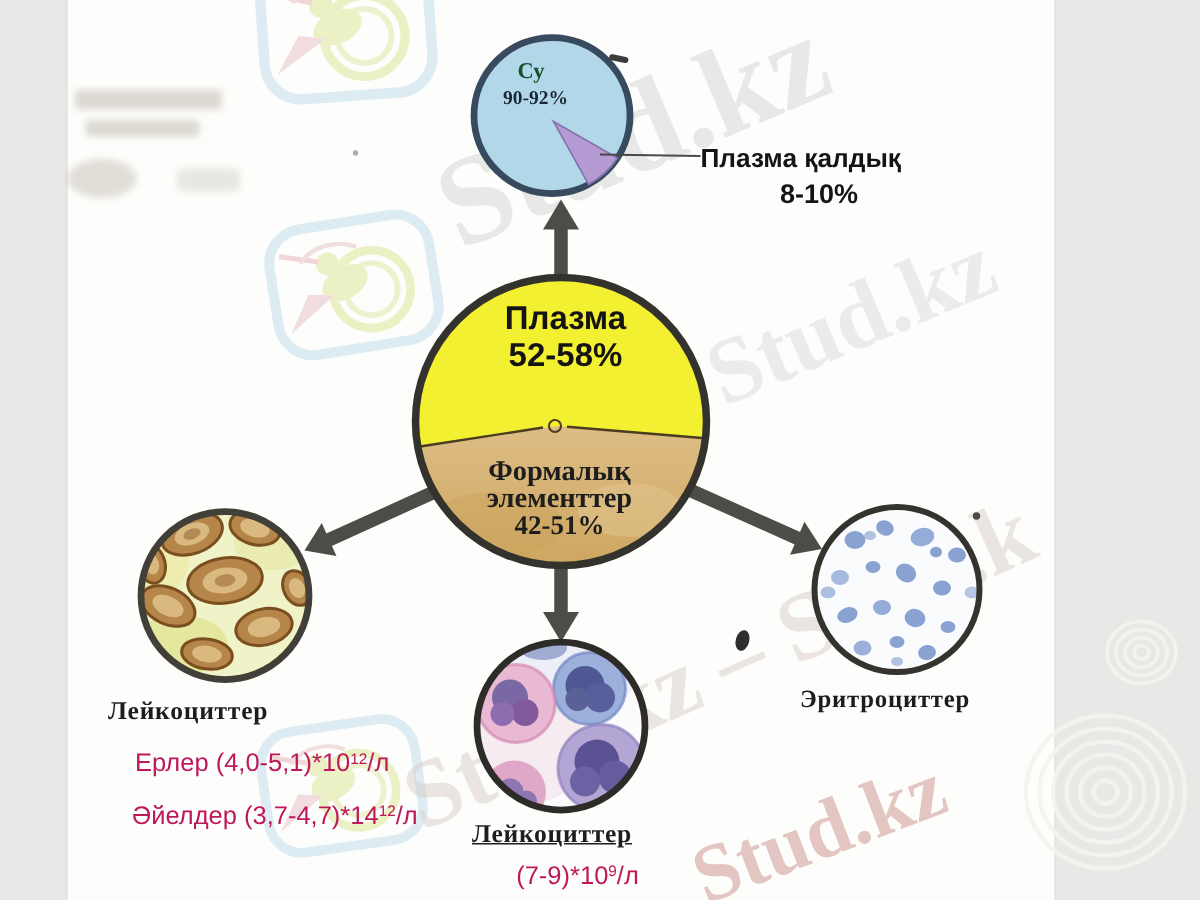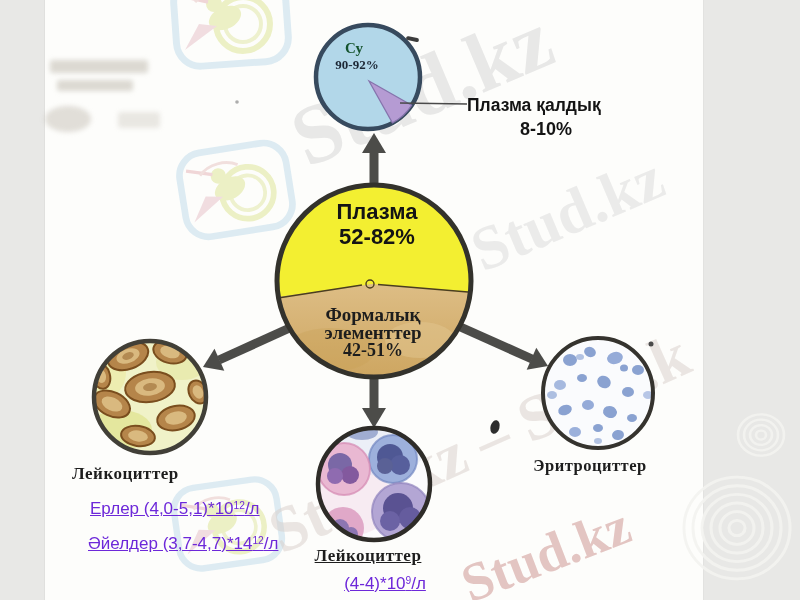--- a/index.html
+++ b/index.html
@@ -23,21 +23,21 @@
   .wm-b { left:432px; top:236px; font-size:62px; color:#dadada; opacity:.5;  transform:rotate(-23deg); }
   .wm-c { left:273px; top:498px; font-size:64px; color:#d9cfca; opacity:.5;  transform:rotate(-24deg); }
   .wm-d { left:464px; top:555px; font-size:54px; color:#d9aeaa; opacity:.7;  transform:rotate(-21deg); }
 
   .logo-wm { position:absolute; opacity:.75; pointer-events:none; }
 
   .abs { position:absolute; }
   .ctr { transform:translateX(-50%); }
   .lbl-serif { font-family:"Liberation Serif", serif; font-weight:bold; color:#1d1d1d; }
   .lbl-sans  { font-weight:bold; color:#141414; }
-  .val-sans  { color:#6d28d9; font-size:17px;text-decoration:underline; }
+  .val-sans  { color:#be185d; font-size:17px; }
   sup { font-size:60%; vertical-align:5px; }
 
   svg { display:block; }
   .layer { position:absolute; left:0; top:0; }
 </style>
 </head>
 <body>
 
 <div class="stage">
 
@@ -255,34 +255,34 @@
     </g>
   </svg>
 
   <div class="abs ctr lbl-serif" style="left:354px; top:40px; font-size:15px; color:#14532d;">Су</div>
   <div class="abs ctr lbl-serif" style="left:357px; top:57px; font-size:13px; color:#1c2735;">90-92%</div>
 
   <div class="abs lbl-sans" style="left:467px; top:95px; font-size:17.5px;">Плазма қалдық</div>
   <div class="abs ctr lbl-sans" style="left:546px; top:119px; font-size:18px;">8-10%</div>
 
   <div class="abs ctr lbl-sans" style="left:377px; top:199px; font-size:22px;">Плазма</div>
-  <div class="abs ctr lbl-sans" style="left:377px; top:224px; font-size:22px;">52-82%</div>
+  <div class="abs ctr lbl-sans" style="left:377px; top:224px; font-size:22px;">52-58%</div>
 
   <div class="abs ctr lbl-serif" style="left:373px; top:322px; font-size:19px;">элементтер</div>
   <div class="abs ctr lbl-serif" style="left:373px; top:304px; font-size:19px;">Формалық</div>
   <div class="abs ctr lbl-serif" style="left:373px; top:340px; font-size:18px;">42-51%</div>
 
   <div class="abs lbl-serif" style="left:72px; top:464px; font-size:17px; letter-spacing:.5px;">Лейкоциттер</div>
   <div class="abs val-sans" style="left:90px; top:499px;">
     <span>Ерлер (4,0-5,1)*10</span><sup>12</sup><span>/л</span>
   </div>
   <div class="abs val-sans" style="left:88px; top:534px;">
     <span>Әйелдер (3,7-4,7)*14</span><sup>12</sup><span>/л</span>
   </div>
 
   <div class="abs ctr lbl-serif" style="left:368px; top:546px; font-size:17px; letter-spacing:.5px;text-decoration:underline;">Лейкоциттер</div>
   <div class="abs ctr val-sans" style="left:385px; top:574px;">
-    <span>(4-4)*10</span><sup>9</sup><span>/л</span>
+    <span>(7-9)*10</span><sup>9</sup><span>/л</span>
   </div>
 
   <div class="abs ctr lbl-serif" style="left:590px; top:456px; font-size:16.5px; letter-spacing:.5px;">Эритроциттер</div>
 
 </div>
 
 </body></html>

